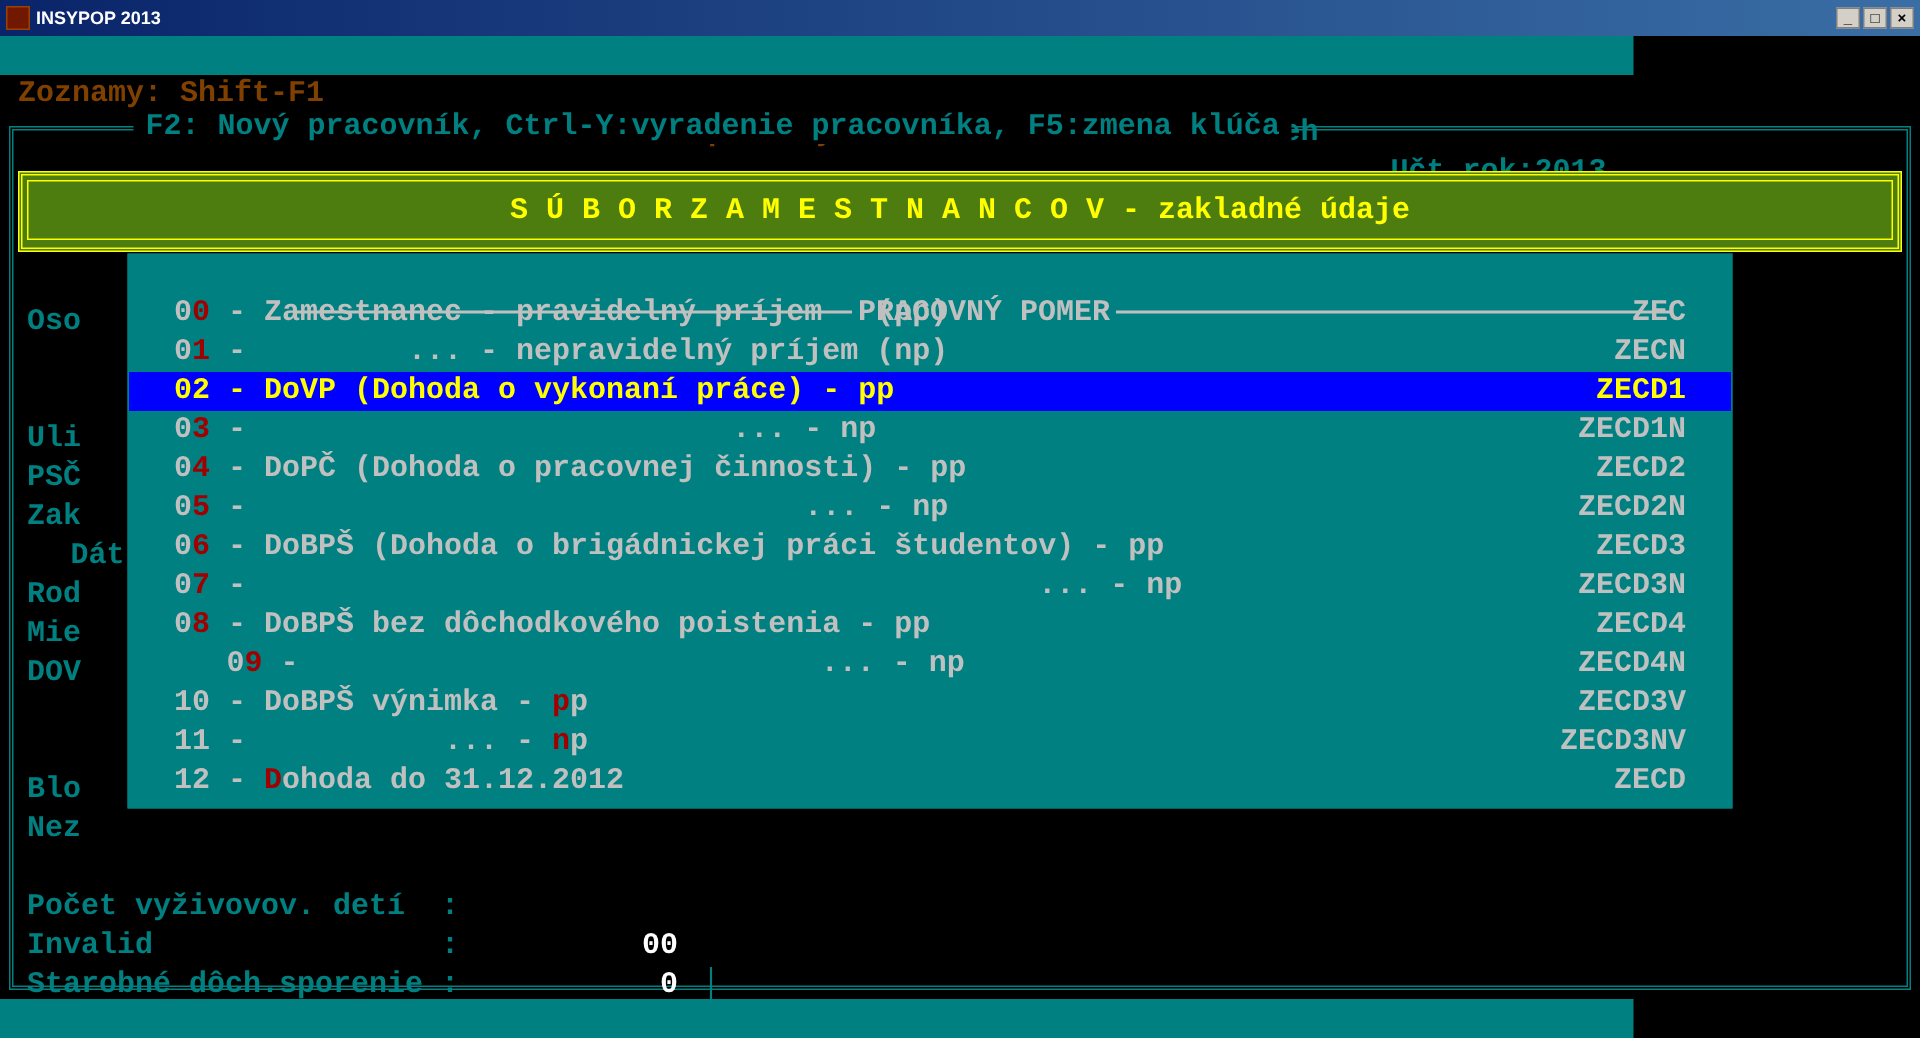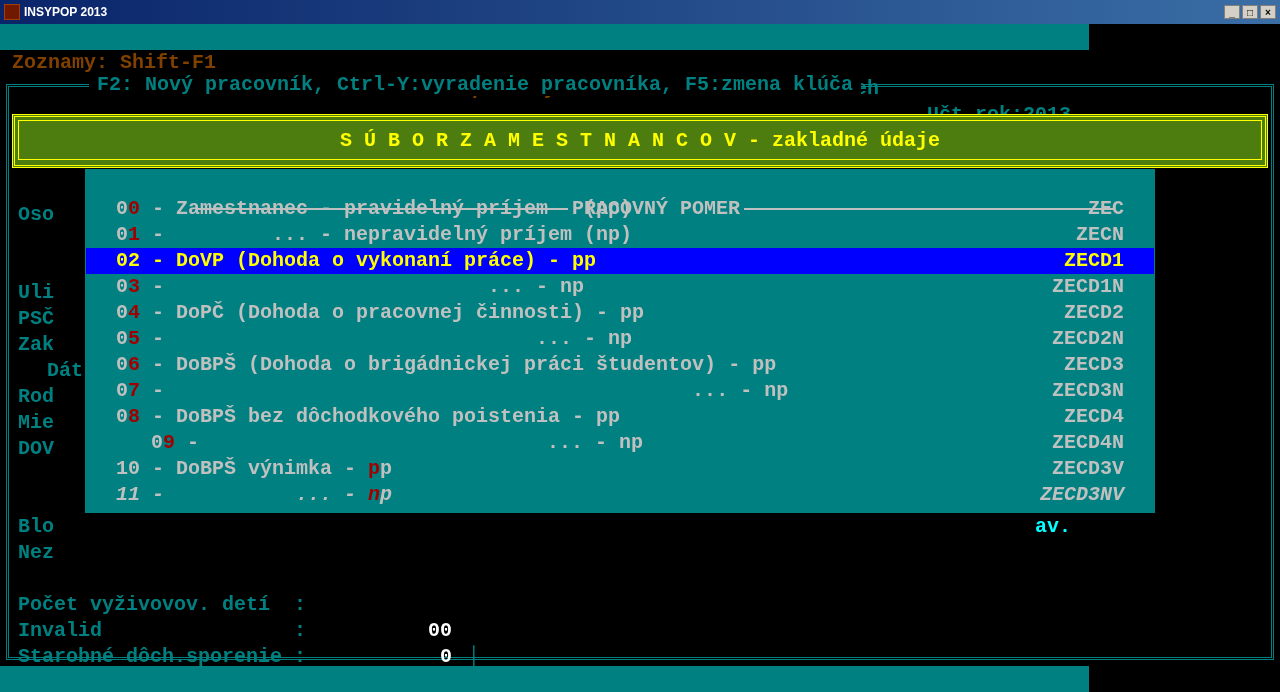--- a/index.html
+++ b/index.html
@@ -210,17 +210,18 @@
         <div class="popup-item" style="position: relative;">0<span class="accent">1</span> -         ... - nepravidelný príjem (np)<span style="position:absolute;right:30px;">ZECN</span></div>
         <div class="popup-item selected" style="position: relative;">0<span class="accent">2</span> - DoVP (Dohoda o vykonaní práce) - pp<span style="position:absolute;right:30px;">ZECD1</span></div>
         <div class="popup-item" style="position: relative;">0<span class="accent">3</span> -                           ... - np<span style="position:absolute;right:30px;">ZECD1N</span></div>
         <div class="popup-item" style="position: relative;">0<span class="accent">4</span> - DoPČ (Dohoda o pracovnej činnosti) - pp<span style="position:absolute;right:30px;">ZECD2</span></div>
         <div class="popup-item" style="position: relative;">0<span class="accent">5</span> -                               ... - np<span style="position:absolute;right:30px;">ZECD2N</span></div>
         <div class="popup-item" style="position: relative;">0<span class="accent">6</span> - DoBPŠ (Dohoda o brigádnickej práci študentov) - pp<span style="position:absolute;right:30px;">ZECD3</span></div>
         <div class="popup-item" style="position: relative;">0<span class="accent">7</span> -                                            ... - np<span style="position:absolute;right:30px;">ZECD3N</span></div>
         <div class="popup-item" style="position: relative;">0<span class="accent">8</span> - DoBPŠ bez dôchodkového poistenia - pp<span style="position:absolute;right:30px;">ZECD4</span></div>
         <div class="popup-item" style="position: relative; margin-left: 35px;">0<span class="accent">9</span> -                             ... - np<span style="position:absolute;right:30px;">ZECD4N</span></div>
         <div class="popup-item" style="position: relative;">10 - DoBPŠ výnimka - <span class="accent">p</span>p<span style="position:absolute;right:30px;">ZECD3V</span></div>
-        <div class="popup-item" style="position: relative; font-style: italic;">11 -           ... - <span class="accent">n</span>p<span style="position:absolute;right:30px;">ZECD3NV</span></div>
+        <div class="popup-item" style="position: relative;">11 -           ... - <span class="accent">n</span>p<span style="position:absolute;right:30px;">ZECD3NV</span></div>
+        <div class="popup-item" style="position: relative;">12 - <span class="accent">D</span>ohoda do 31.12.2012<span style="position:absolute;right:30px;">ZECD</span></div>
       </div>
   </div>
 
 </div>
 
 </body></html>

